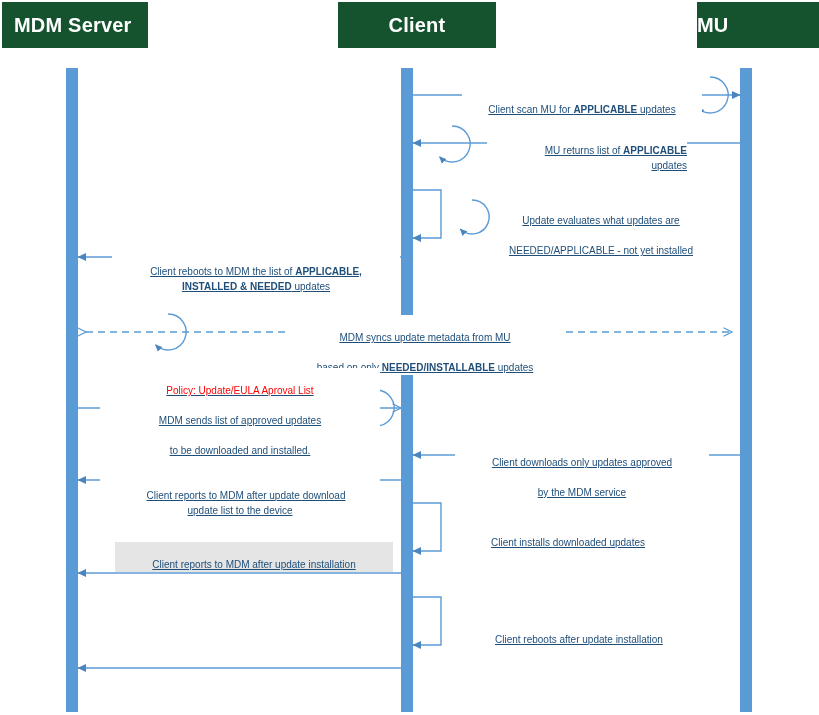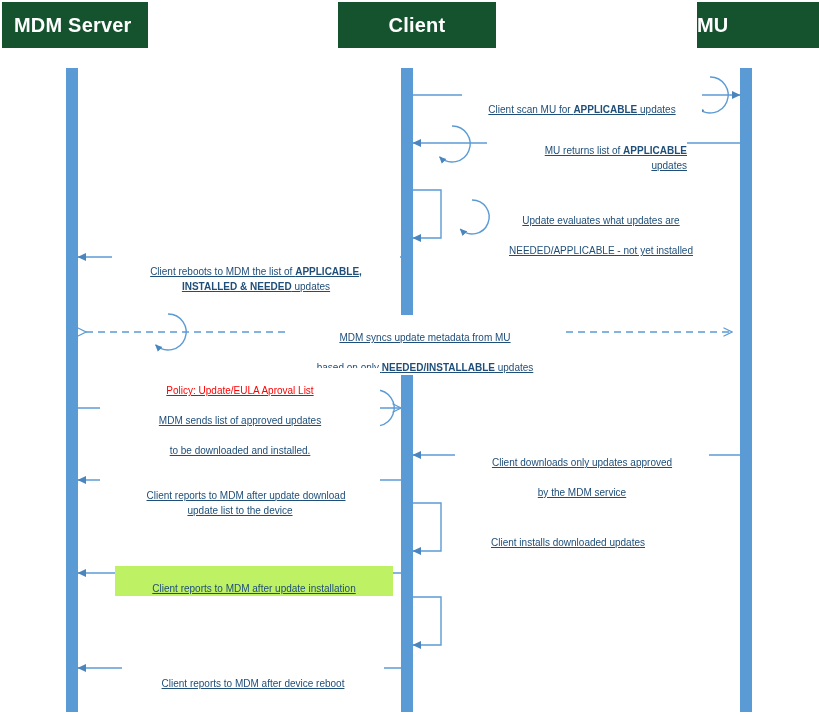--- a/index.html
+++ b/index.html
@@ -191,22 +191,22 @@
 
   <div class="msg" style="left:455px; top:440px; width:254px; background:#fff;">
     <span>Client downloads only updates approved</span><br>
     <span>by the MDM service</span>
   </div>
 
   <div class="msg left-align" style="left:452px; top:520px; width:230px;">
     <span>Client installs downloaded updates</span>
   </div>
 
-  <div class="msg" style="left:115px; top:566px; width:278px; background:#bef264;">
+  <div class="msg" style="left:115px; top:542px; width:278px; background:#e5e5e5;">
     <span>Client reports to MDM after update installation</span>
   </div>
 
-
-  <div class="msg" style="left:122px; top:661px; width:262px; background:#fff;">
-    <span>Client reports to MDM after device reboot</span>
-  </div>
+  <div class="msg left-align" style="left:456px; top:617px; width:250px;">
+    <span>Client reboots after update installation</span>
+  </div>
+
 
 </div>
 
 </body></html>

